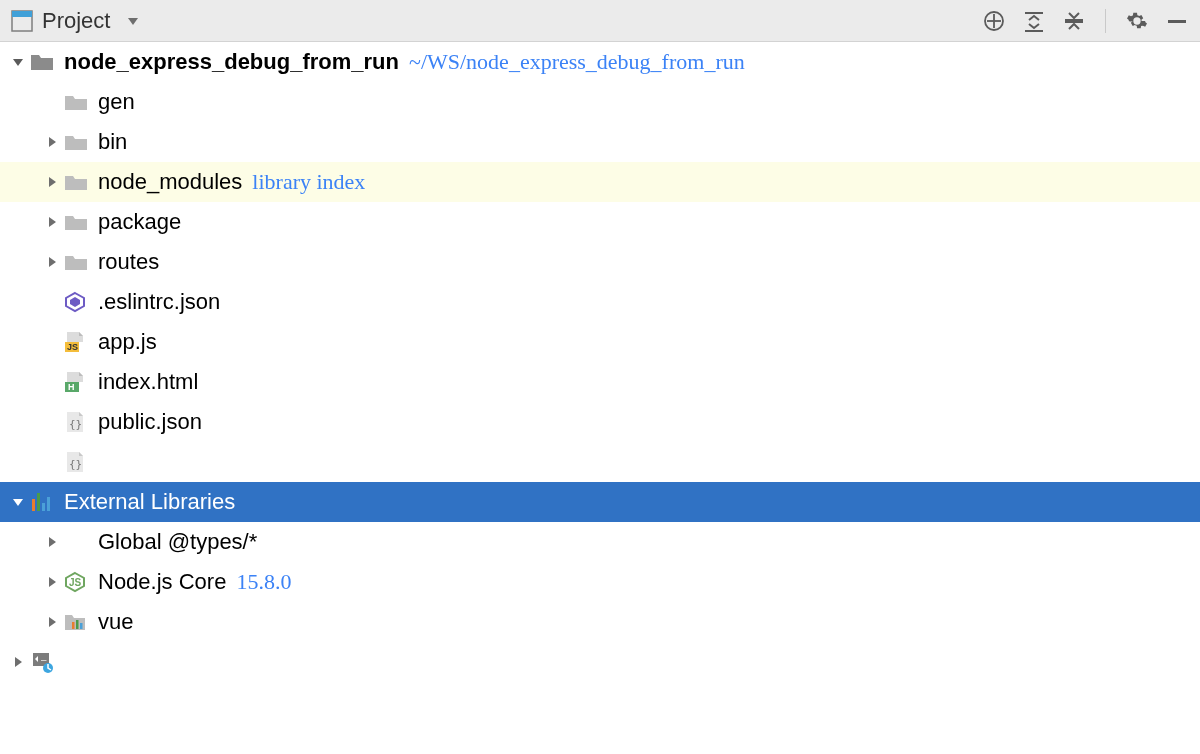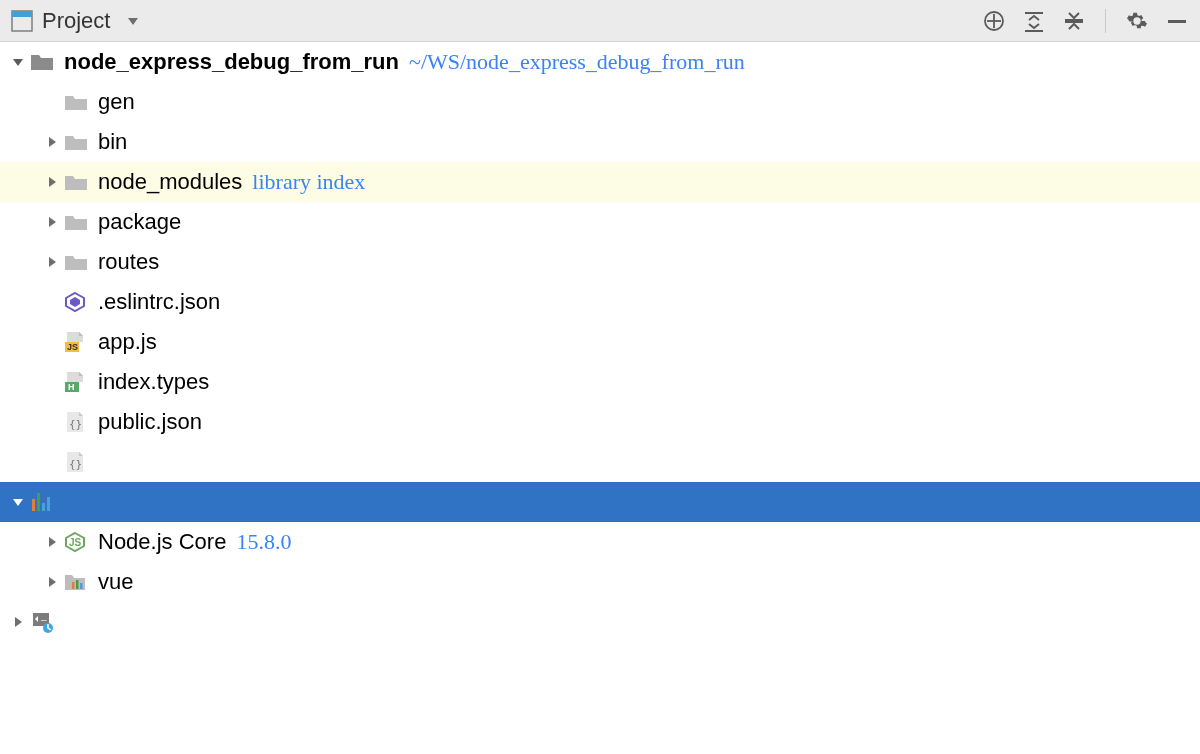--- a/index.html
+++ b/index.html
@@ -195,21 +195,21 @@
         <span class="indent" style="width:40px"></span>
         <span class="arrow"></span>
         <span class="icon">
           <svg width="22" height="22" viewBox="0 0 22 22">
             <path d="M3 1 L15 1 L19 5 L19 11 L3 11 Z" fill="#dcdcdc"></path>
             <path d="M15 1 L15 5 L19 5" fill="#bcbcbc"></path>
             <rect x="1" y="11" width="14" height="10" fill="#59a869"></rect>
             <text x="4" y="19" font-size="9" font-weight="bold" fill="#fff">H</text>
           </svg>
         </span>
-        <span class="label">index.types</span>
+        <span class="label">index.html</span>
       </div>
       <div class="row">
         <span class="indent" style="width:40px"></span>
         <span class="arrow"></span>
         <span class="icon">
           <svg width="22" height="22" viewBox="0 0 22 22">
             <path d="M3 1 L15 1 L19 5 L19 21 L3 21 Z" fill="#e8e8e8"></path>
             <path d="M15 1 L15 5 L19 5" fill="#c8c8c8"></path>
             <text x="5" y="17" font-size="11" fill="#777" font-family="monospace">{}</text>
           </svg>
@@ -237,23 +237,34 @@
         </svg>
     </span>
     <span class="icon">
       <svg width="24" height="22" viewBox="0 0 24 22">
           <rect x="2" y="8" width="3" height="12" fill="#e87c2f"></rect>
           <rect x="7" y="2" width="3" height="18" fill="#4a9b4a"></rect>
           <rect x="12" y="12" width="3" height="8" fill="#4aa0d8"></rect>
           <rect x="17" y="6" width="3" height="14" fill="#4aa0d8"></rect>
         </svg>
     </span>
+    <span class="label">External Libraries</span>
   </div>
 
   <div id="external-container">
+      <div class="row">
+        <span class="indent" style="width:40px"></span>
+        <span class="arrow">
+          <svg width="14" height="14" viewBox="0 0 14 14">
+            <path d="M4 2 L11 7 L4 12 Z" fill="#6e6e6e"></path>
+          </svg>
+        </span>
+        <span class="icon"></span>
+        <span class="label">Global @types/*</span>
+      </div>
       <div class="row">
         <span class="indent" style="width:40px"></span>
         <span class="arrow">
           <svg width="14" height="14" viewBox="0 0 14 14">
             <path d="M4 2 L11 7 L4 12 Z" fill="#6e6e6e"></path>
           </svg>
         </span>
         <span class="icon">
           <svg width="22" height="22" viewBox="0 0 22 22">
             <polygon points="11,2 20,7 20,15 11,20 2,15 2,7" fill="none" stroke="#6fa660" stroke-width="2"></polygon>

